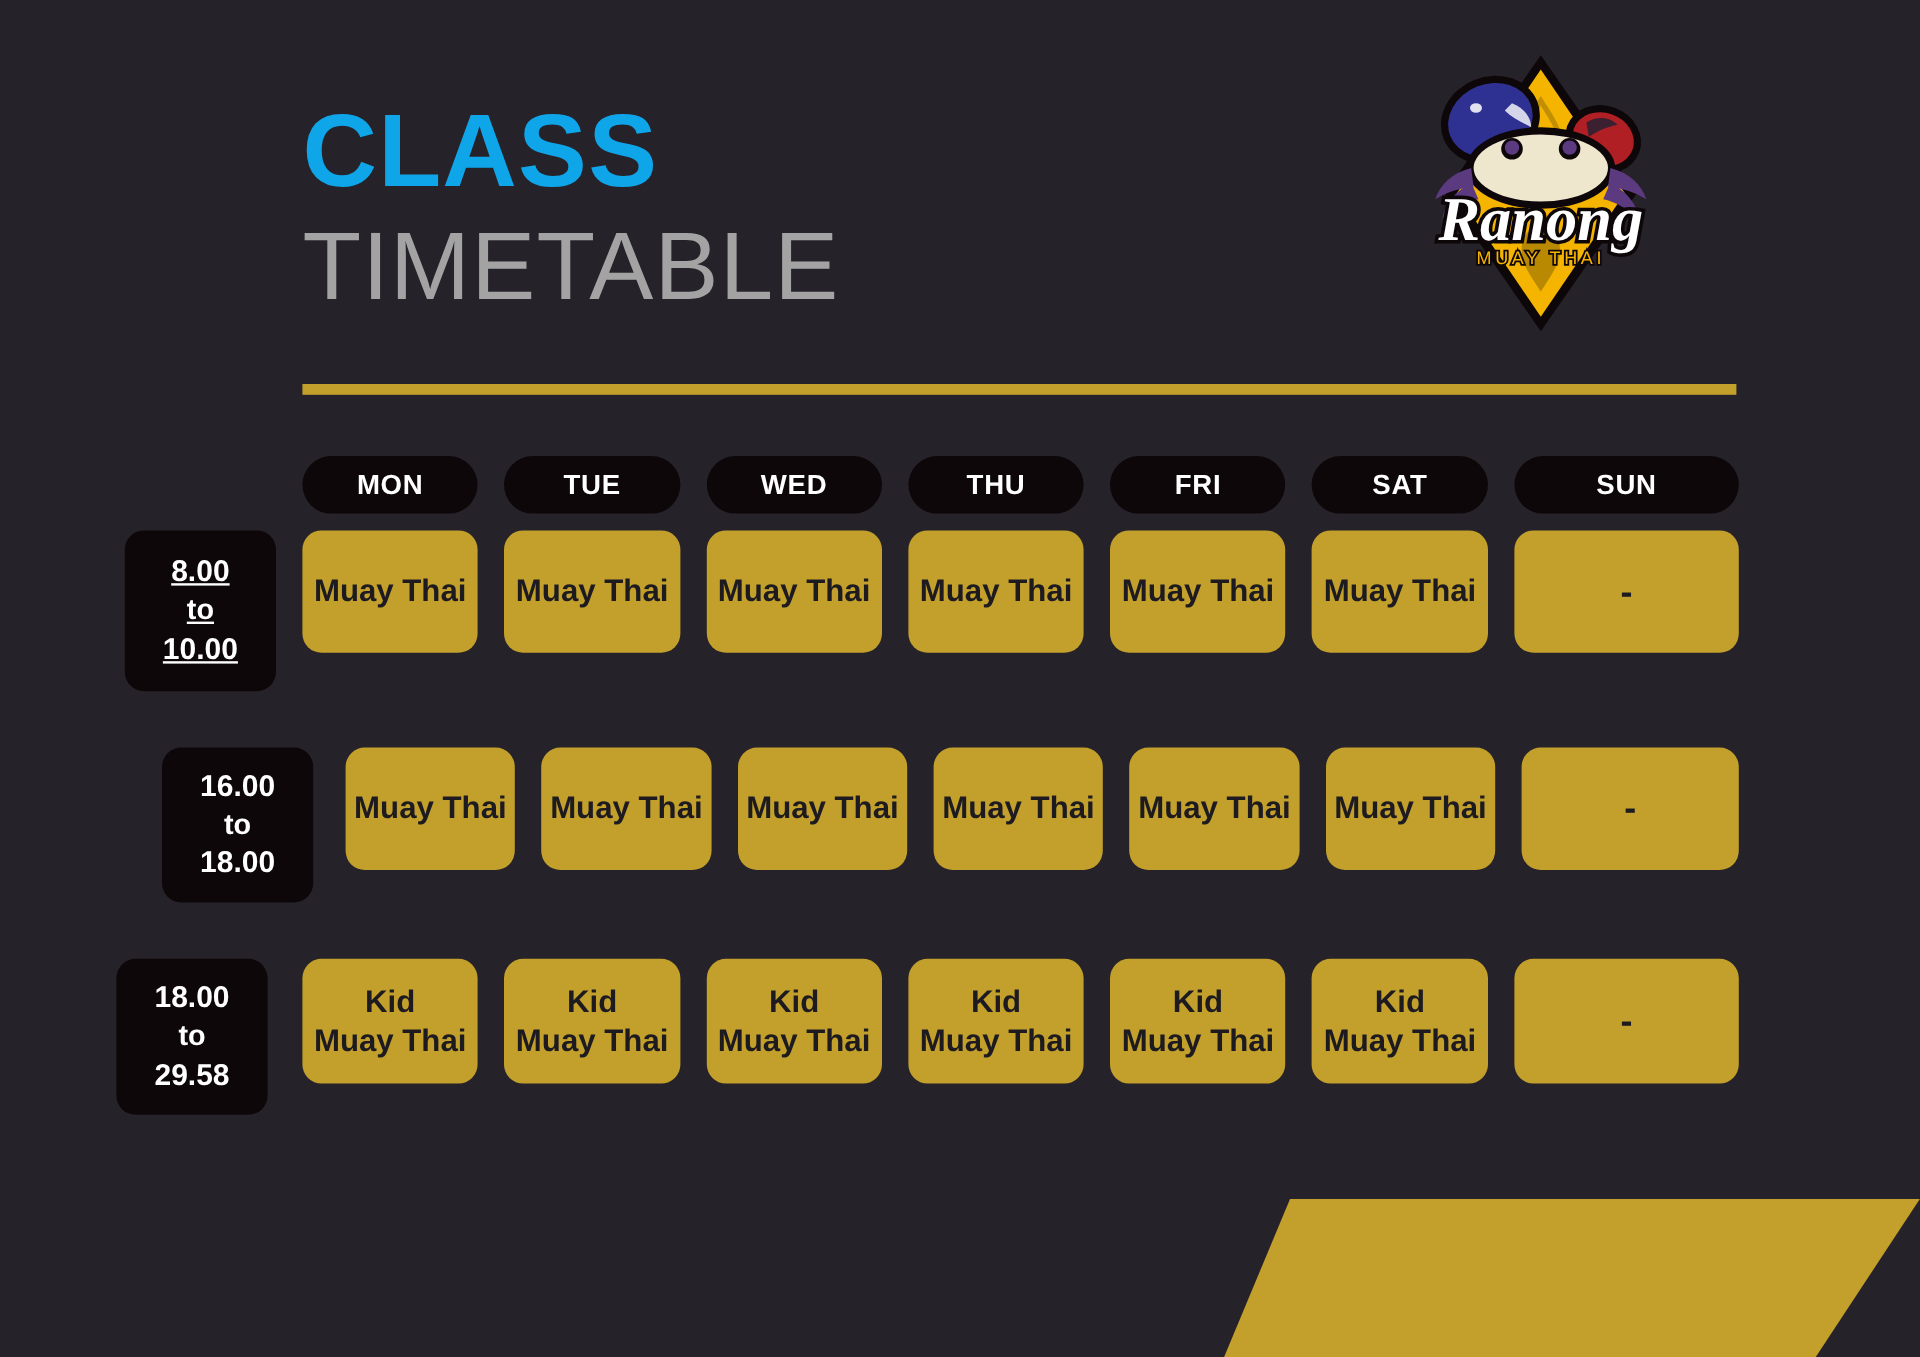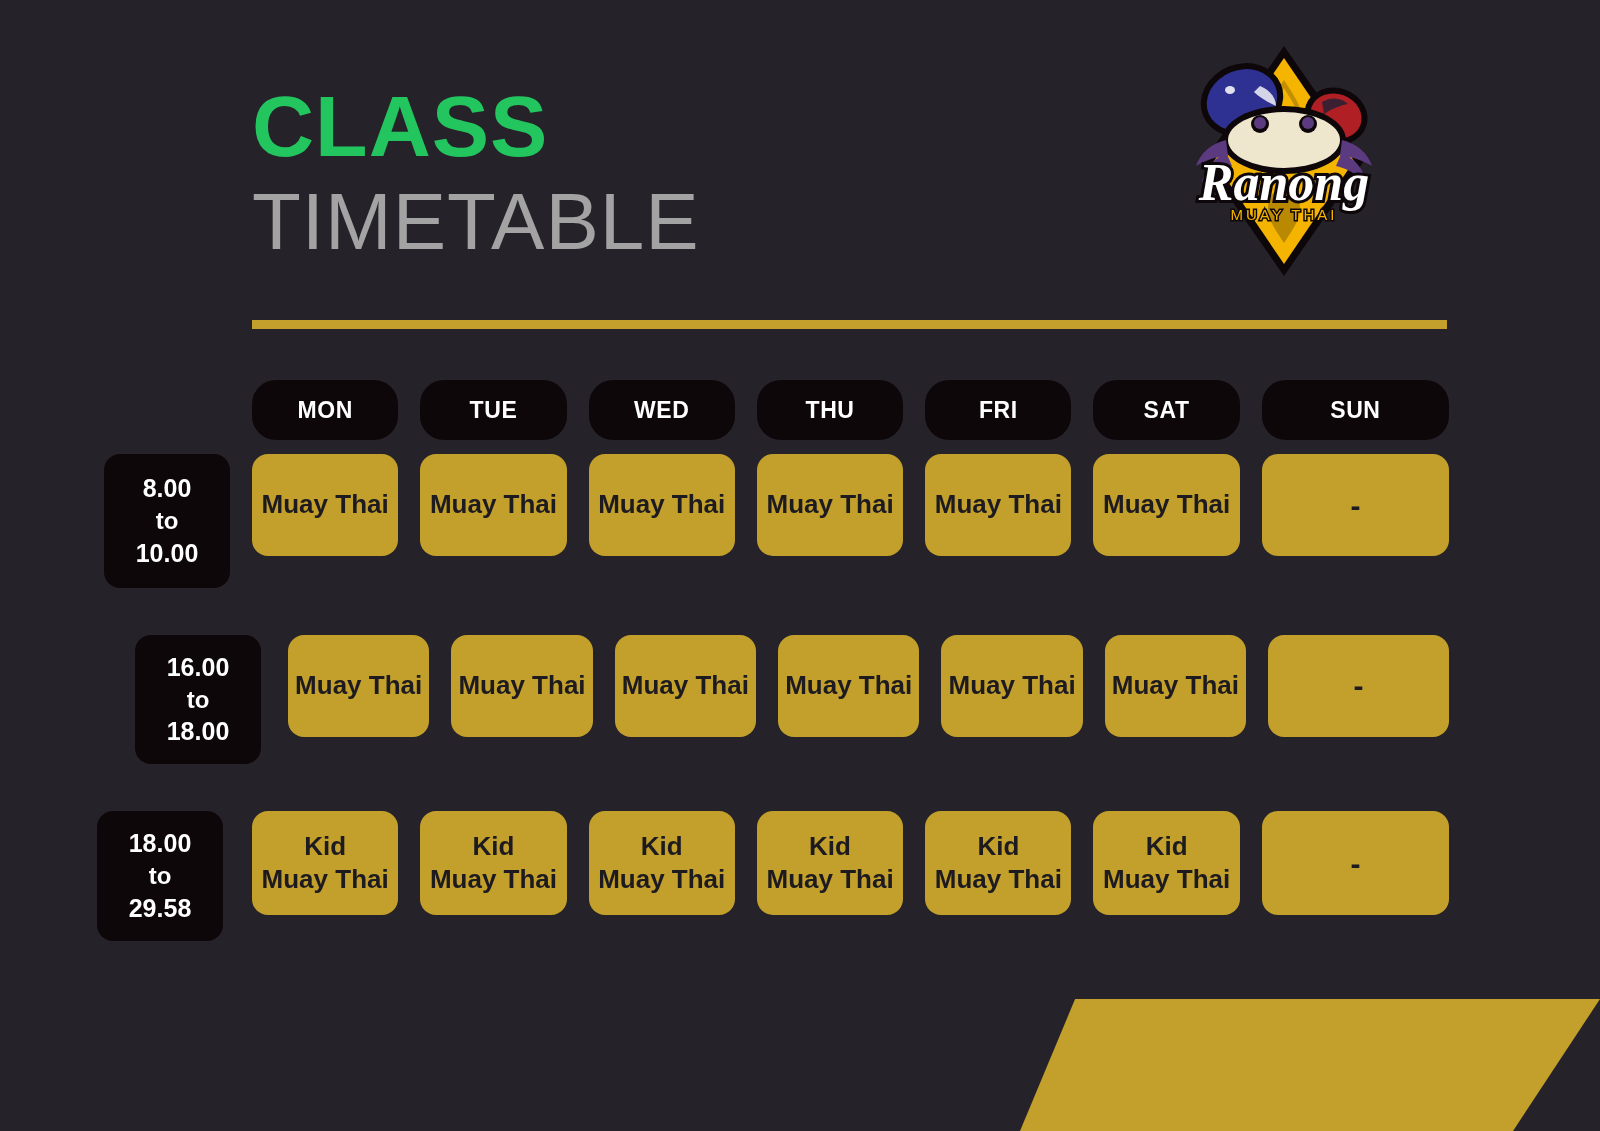--- a/index.html
+++ b/index.html
@@ -18,21 +18,21 @@
   
   .header {
     position: absolute;
     left: 252px;
     top: 86px;
     width: 1195px;
   }
   .title-class {
     font-size: 86px;
     font-weight: bold;
-    color: #22c55e;
+    color: #0ea5e9;
     letter-spacing: 1px;
     line-height: 0.95;
     margin: 0;
   }
   .title-timetable {
     font-size: 80px;
     font-weight: normal;
     color: #a3a3a3;
     letter-spacing: 1px;
     line-height: 1.0;
@@ -111,21 +111,21 @@
   .cell:last-child { flex: 1.28 1 0; }
 
   
   .row-head { margin-bottom: 14px; }
   .row-head .cell {
     background: #0D0709;
     color: #ffffff;
     font-weight: bold;
     font-size: 23px;
     letter-spacing: 0.6px;
-    height: 60px;
+    height: 48px;
     border-radius: 24px;
   }
   .row-head .timecol { visibility: hidden; }
 
   
   .row-body { margin-bottom: 47px; }
   .row-body .cell {
     background: #C2A02B;
     color: #1d1a20;
     font-weight: bold;
@@ -135,21 +135,21 @@
   }
   .row-body.row-3 .cell { height: 104px; }
   .row-body.row-3 { margin-bottom: 0; }
   .cell .dash {
     font-size: 30px;
     font-weight: bold;
   }
   .cell .line2 { display: block; }
 
   
-  .row-1 .timecol .pill { padding: 18px 16px; }
+  .row-1 .timecol .pill { padding: 18px 16px; text-decoration: underline; }
   .row-2 { margin-left: -5px; padding-left: 36px; }
   .row-2 .cells { margin-left: 5px; }
   .row-3 { margin-left: -7px; }
   .row-3 .cells { margin-left: 7px; }
 
   
   .deco-parallelogram {
     position: absolute;
     left: 1020px;
     bottom: 0;

